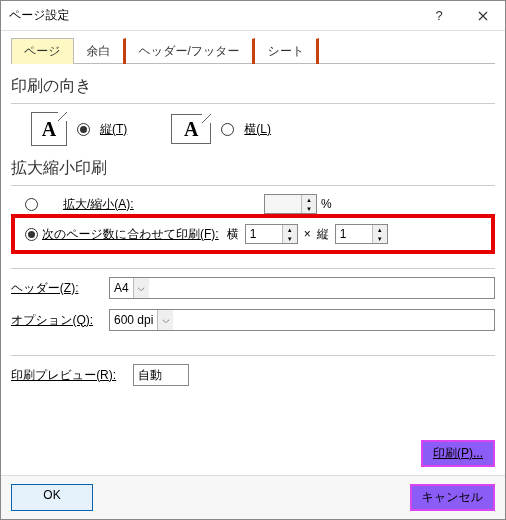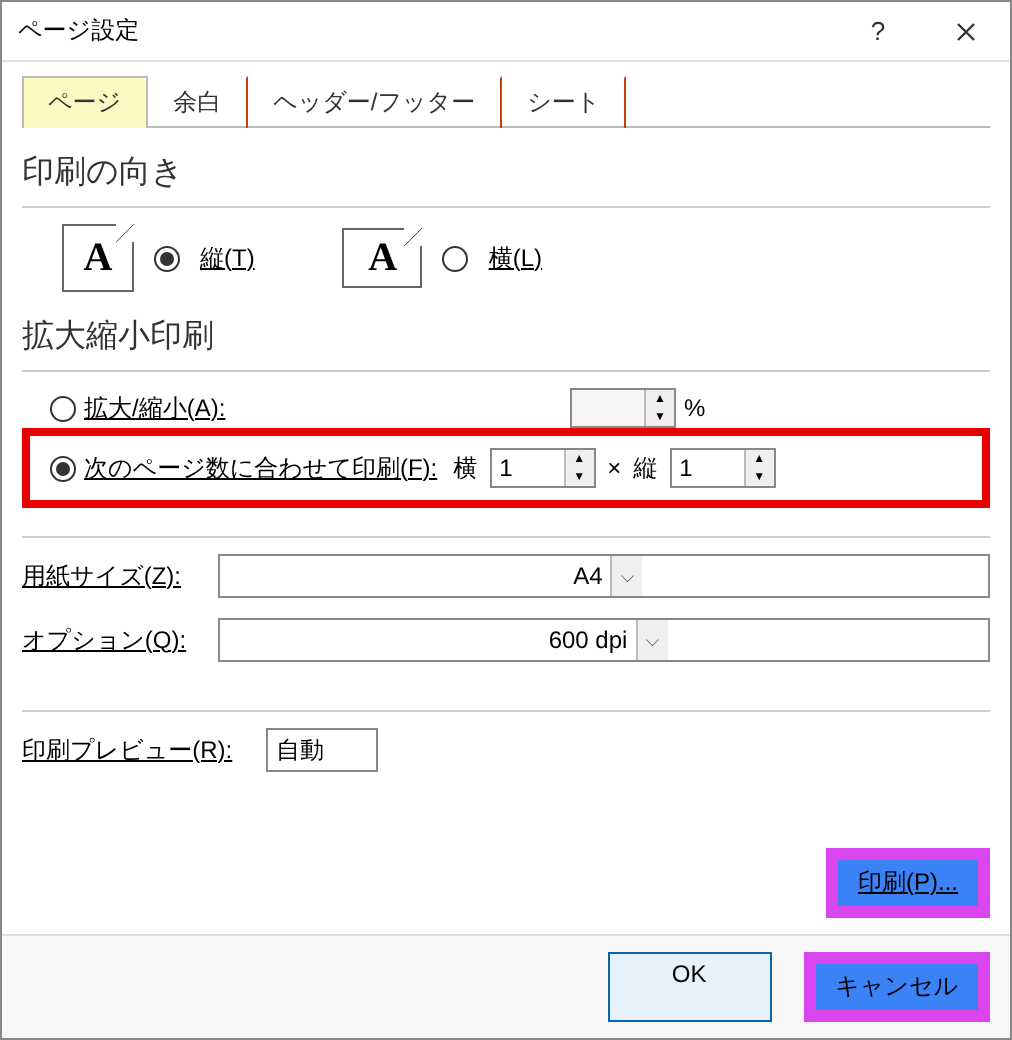--- a/index.html
+++ b/index.html
@@ -5,51 +5,51 @@
   * { box-sizing: border-box; font-family: "Yu Gothic UI", "Meiryo", sans-serif; }
   body { margin: 0; background: #fff; }
   .window { width: 506px; height: 520px; border: 1px solid #888; background: #fff; display: flex; flex-direction: column; }
   .titlebar { height: 30px; background: #fff; display: flex; align-items: center; padding: 0 0 0 8px; border-bottom: 1px solid #e0e0e0; }
   .titlebar .title { font-size: 12px; flex: 1; color: #000; }
   .titlebar .ctl { width: 44px; height: 30px; display: flex; align-items: center; justify-content: center; color: #333; font-size: 13px; }
   .body { flex: 1; padding: 6px 10px 8px 10px; display: flex; flex-direction: column; }
   .tabs { display: flex; border-bottom: 1px solid #bbb; }
   .tab { padding: 4px 12px; font-size: 12px; border: 1px solid transparent; border-bottom: none; position: relative; top: 1px; color: #333; }
   .tab.active { border-color: #bbb; background: #fef9c3; }
-  .tab:not(.active) { border-right: 1px solid #c2410c; }
+  .tab:not(.active) { border-right: 3px solid #c2410c; }
   .group { margin-top: 12px; }
   .group-label { font-size: 16px; color: #333; margin-bottom: 6px; }
   .hr { border: none; border-top: 1px solid #ccc; margin: 2px 0 8px 0; }
   .row { display: flex; align-items: center; font-size: 12px; }
   .orient-row { padding-left: 20px; gap: 6px; }
   .page-icon { width: 36px; height: 34px; border: 1.5px solid #666; background: #fff; display: flex; align-items: center; justify-content: center; position: relative; margin-right: 4px; }
   .page-icon.landscape { width: 40px; height: 30px; }
   .page-icon .fold { position: absolute; top: -1px; right: -1px; width: 9px; height: 9px; background: linear-gradient(135deg, #fff 49%, #666 50%, #666 52%, #fff 53%); }
   .page-icon .A { font-size: 20px; font-weight: bold; font-family: serif; }
   .radio { width: 13px; height: 13px; border: 1px solid #333; border-radius: 50%; display: inline-flex; align-items: center; justify-content: center; margin-right: 4px; flex-shrink: 0; }
   .radio.checked::after { content: ""; width: 7px; height: 7px; background: #333; border-radius: 50%; }
   .hl-box { border: 4px solid #e60000; padding: 6px 6px; margin-top: 0; }
   .spin { display: inline-flex; border: 1px solid #888; height: 20px; align-items: stretch; background: #fff; }
   .spin input { border: none; width: 36px; padding: 0 4px; font-size: 12px; outline: none; text-align: left; }
   .spin .btns { width: 15px; display: flex; flex-direction: column; border-left: 1px solid #bbb; }
   .spin .b { flex: 1; display: flex; align-items: center; justify-content: center; font-size: 6px; background: #efefef; line-height: 1; }
   .spin.disabled { background: #f5f5f5; }
   .spin.disabled input { color: #888; background: #000000; margin-top: 21px; }
   .formrow { display: flex; align-items: center; font-size: 12px; margin-bottom: 10px; }
   .formrow .lab { width: 98px; }
-  .select { flex: 1; height: 22px; border: 1px solid #888; display: flex; align-items: center; padding: 0 4px; font-size: 12px; background: #fff; justify-content: center; }
+  .select { flex: 1; height: 22px; border: 1px solid #888; display: flex; align-items: center; padding: 0 4px; font-size: 12px; background: #fff; justify-content: flex-start; }
   .select .arrow { width: 16px; text-align: center; font-size: 9px; color: #555; background: #efefef; align-self: stretch; display: flex; align-items: center; justify-content: center; margin: 0 -4px 0 4px; border-left: 1px solid #bbb; }
   .textin { height: 22px; border: 1px solid #888; padding: 0 4px; font-size: 12px; width: 56px; }
   .btnrow { display: flex; justify-content: flex-end; gap: 8px; margin-top: auto; padding-top: 8px; }
-  .btn { border: 6px solid #d946ef; background: #3b82f6; padding: 3px 10px; font-size: 12px; min-width: 70px; text-align: center; }
-  .footer { border-top: 1px solid #ddd; padding: 8px 10px; display: flex; justify-content: flex-end; gap: 16px; background: #f7f7f7; }
+  .btn { border: 2px solid #d946ef; background: #8b5cf6; padding: 3px 10px; font-size: 12px; min-width: 70px; text-align: center; }
+  .footer { border-top: 1px solid #ddd; padding: 8px 10px; display: flex; justify-content: space-between; gap: 0; background: #f7f7f7; }
   .btn.primary { border: 1px solid #0a64ad; background: #e5f1fb; min-width: 82px; }
   .ul { text-decoration: underline; }
   .x-sym { margin: 0 6px; }
-  .scale-row { padding-left: 14px; }
+  .scale-row { padding-left: 14px; gap: 21px; }
 </style>
 </head>
 <body>
 
 <div class="window">
 
   <div class="titlebar">
     <span class="title">ページ設定</span>
     <div class="ctl">?</div>
     <div class="ctl">
@@ -133,21 +133,21 @@
                 <span class="b">▼</span>
               </span>
           </span>
         </div>
       </div>
     </div>
 
     <div class="group">
       <hr class="hr">
       <div class="formrow">
-        <span class="lab"><span class="ul">用紙サイズ(Z):</span></span>
+        <span class="lab"><span class="ul">ヘッダー(Z):</span></span>
         <div class="select">
           <span>A4</span>
           <span class="arrow">⌵</span>
         </div>
       </div>
       <div class="formrow">
         <span class="lab"><span class="ul">オプション(Q):</span></span>
         <div class="select">
           <span>600 dpi</span>
           <span class="arrow">⌵</span>

